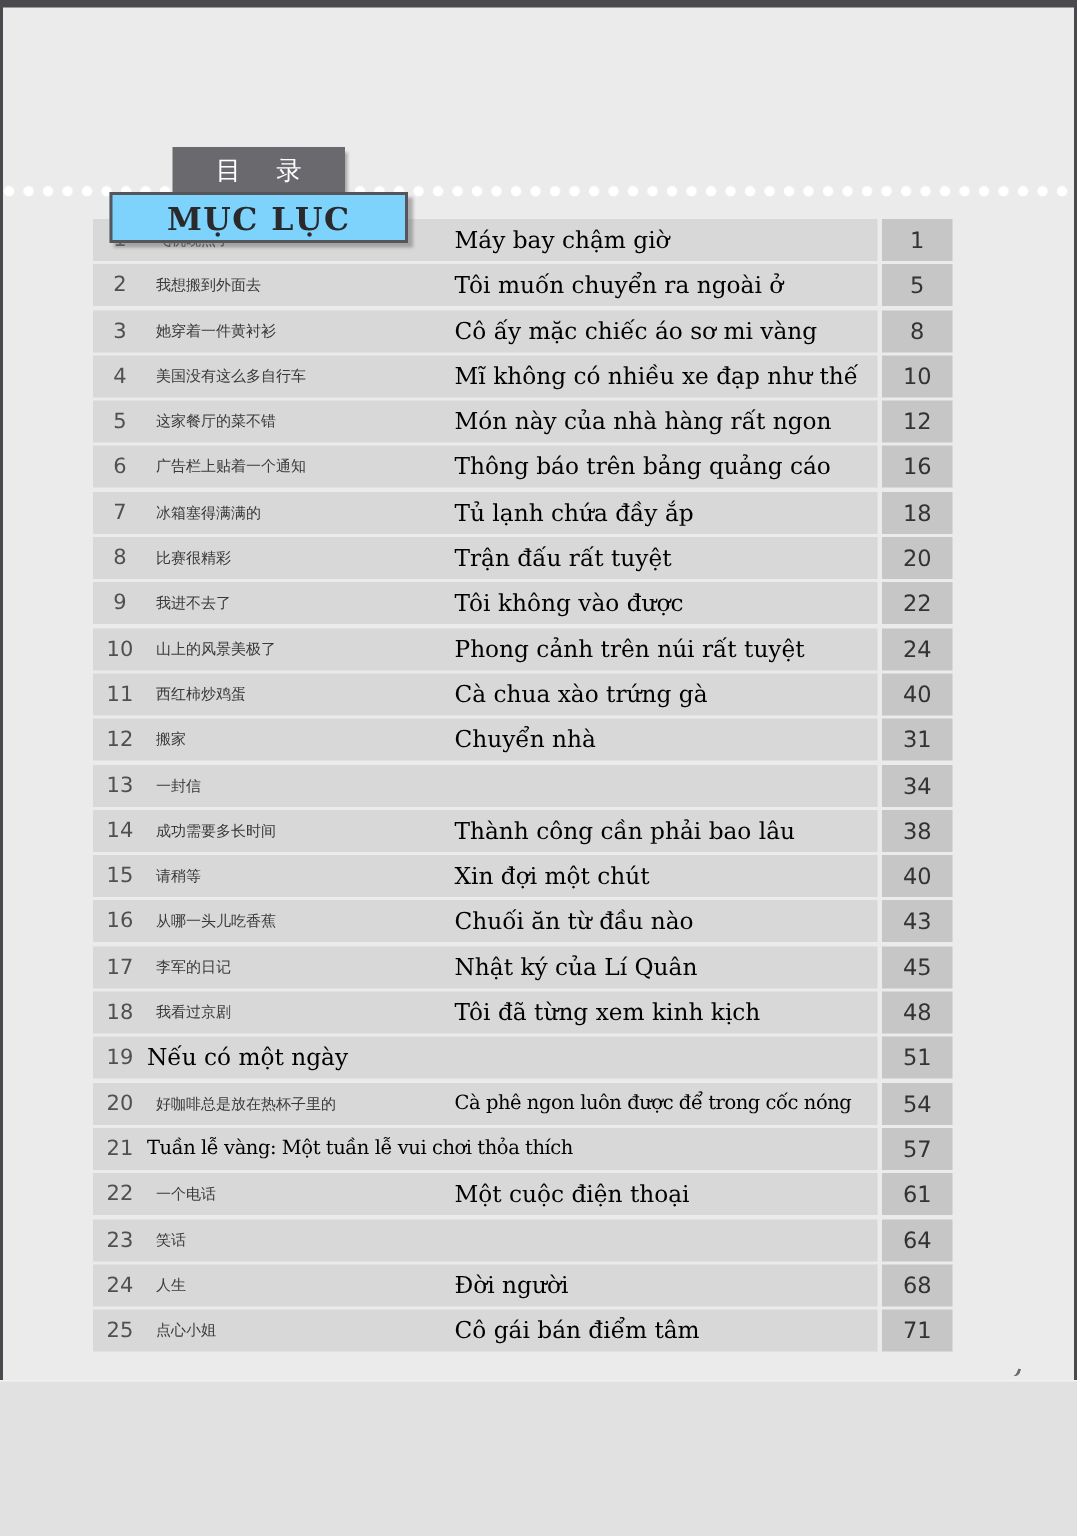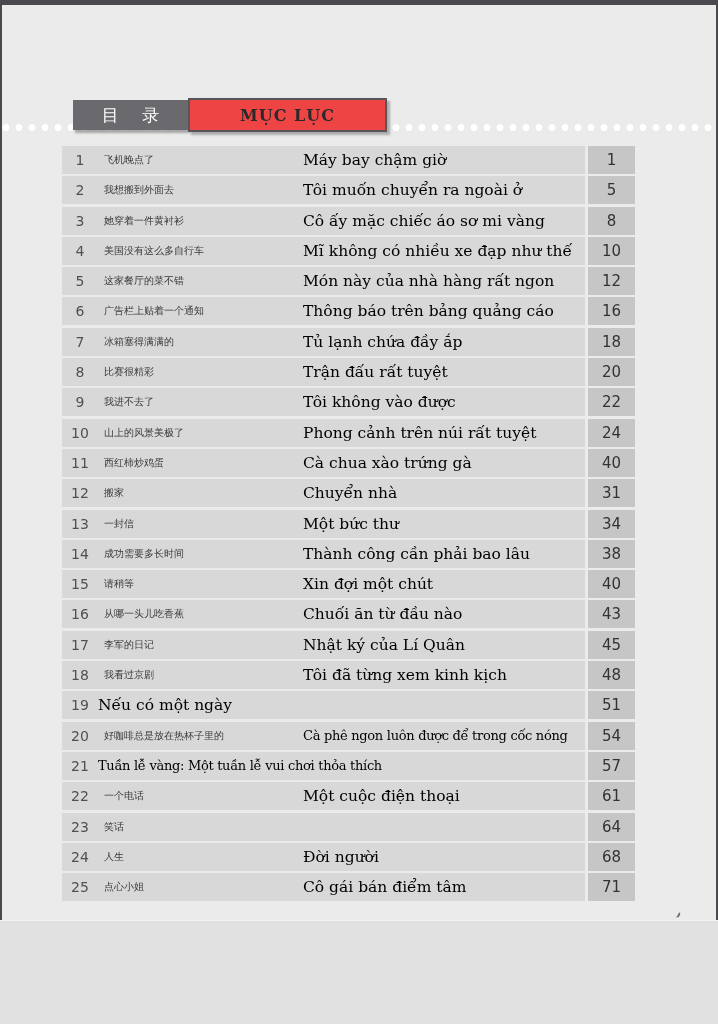--- a/index.html
+++ b/index.html
@@ -27,37 +27,38 @@
     background-image:radial-gradient(circle at 4px 4.5px, #ffffff 3.1px, rgba(255,255,255,0) 3.8px);
     background-size:13px 9px;
     background-repeat:repeat-x;
     z-index:1;
   }
   
   .header {
     position:absolute; left:71px; top:93px;
     display:flex; align-items:center;
     z-index:2;
+    flex-direction:column;
   }
   .cn-box {
     width:115px; height:30px;
     background:var(--hdr-dark,#6a6a6e);
     color:#ffffff;
     display:flex; align-items:center; justify-content:center;
     font-size:17px; letter-spacing:9px; text-indent:9px;
     box-shadow:2px 3px 2px rgba(110,110,110,.55);
   }
   .vi-box {
     width:199px; height:34px;
-    background:#ef4444;
+    background:#7dd3fc;
     border:2px solid #55555a;
     color:#2a2a2c;
     display:flex; align-items:center; justify-content:center;
     font-family:"DejaVu Serif","Liberation Serif",serif;
-    font-weight:bold; font-size:16px; letter-spacing:1px;
+    font-weight:bold; font-size:21px; letter-spacing:1px;
     box-shadow:3px 3px 2px rgba(110,110,110,.5);
   }
   
   .toc {
     position:absolute; left:60px; top:141px;
     width:573px;
     z-index:1;
   }
   .row {
     display:flex;
@@ -249,21 +250,20 @@
           <span class="vi">Chuyển nhà</span>
         </div>
         <div class="pg">
           <span class="">31</span>
         </div>
       </div>
       <div class="row">
         <div class="main">
           <span class="no">13</span>
           <span class="cn">一封信</span>
-          <span class="vi">Một bức thư</span>
         </div>
         <div class="pg">
           <span class="">34</span>
         </div>
       </div>
       <div class="row">
         <div class="main">
           <span class="no">14</span>
           <span class="cn">成功需要多长时间</span>
           <span class="vi">Thành công cần phải bao lâu</span>

